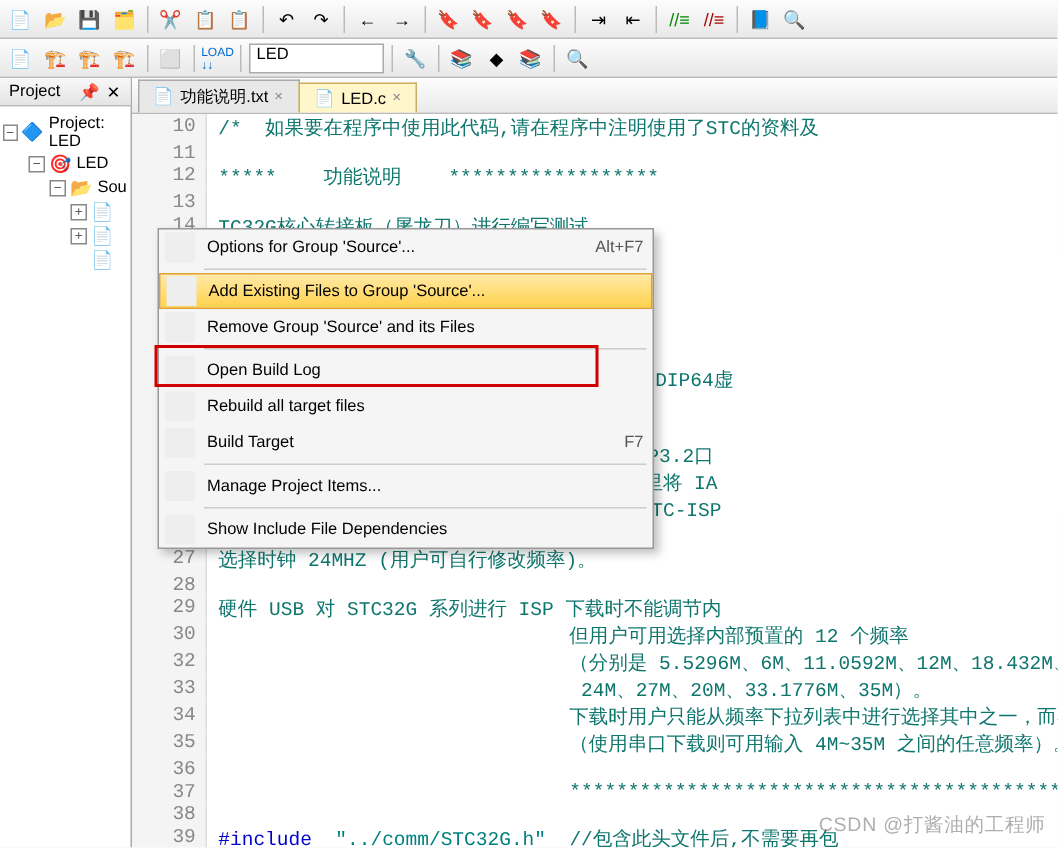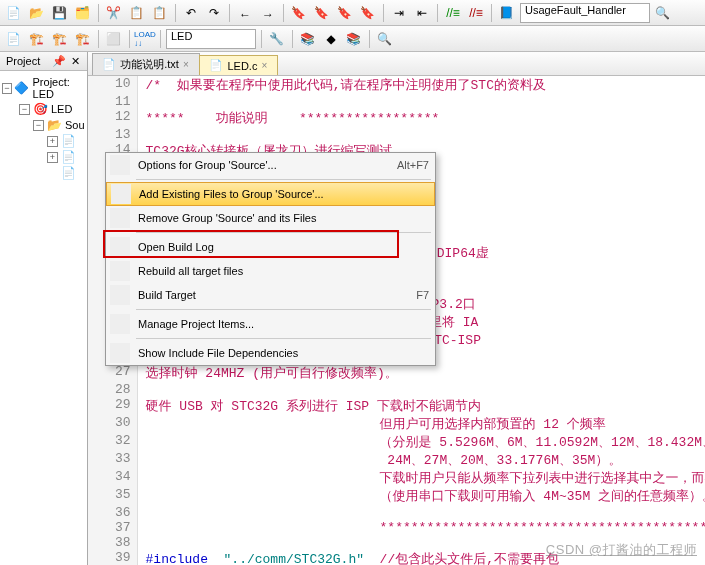--- a/index.html
+++ b/index.html
@@ -19,33 +19,33 @@
 .exp { width: 11px; height: 11px; border: 1px solid #888; background: #fff; display: inline-flex; align-items: center; justify-content: center; font-size: 9px; line-height: 1; color: #555; cursor: pointer; }
 .editor-area { flex: 1; background: #fff; display: flex; flex-direction: column; }
 .tabs { background: linear-gradient(#fdfdfd,#eaeaea); border-bottom: 1px solid #bbb; display: flex; align-items: flex-end; padding: 2px 4px 0 4px; gap: 0; height: 24px; }
 .tab { padding: 3px 10px; border: 1px solid #aaa; border-bottom: none; margin-right: -1px; background: #e8e8e8; font-size: 11px; display: flex; align-items: center; gap: 4px; cursor: pointer; }
 .tab.active { background: #fff6cc; border-color: #c8b060; }
 .tab .x { color: #888; font-size: 10px; }
 .code { flex: 1; background: #fff; font-family: Consolas, "Courier New", monospace; font-size: 13px; overflow: hidden; position: relative; }
 .code-row { display: flex; white-space: pre; }
 .gutter { width: 50px; text-align: right; color: #888; background: #f4f4f4; padding: 0 6px 0 0; user-select: none; border-right: 1px solid #ddd; }
 .code-text { padding-left: 8px; }
-.c-green { color: #be185d; }
+.c-green { color: #0f766e; }
 .c-blue { color: #0000cc; }
 .c-teal { color: #008080; }
 .context-menu { position: absolute; left: 105px; top: 100px; width: 331px; background: #f5f5f5; border: 1px solid #999; box-shadow: 3px 3px 6px rgba(0,0,0,0.25); z-index: 50; }
 .cm-row { display: flex; align-items: center; height: 24px; padding: 0 6px 0 4px; gap: 8px; font-size: 11px; cursor: pointer; }
 .cm-icon { width: 20px; height: 20px; display: flex; align-items: center; justify-content: center; background: #eee; }
 .cm-sep { height: 1px; background: #ccc; margin: 2px 4px 2px 30px; }
 .cm-label { flex: 1; }
 .cm-sc { color: #555; margin-left: 48px; }
 .cm-highlight { background: linear-gradient(#ffe9a6,#ffd24d); border: 1px solid #e0a030; }
 .red-box { position: absolute; border: 2px solid #d00000; left: 103px; top: 178px; width: 296px; height: 28px; z-index: 60; pointer-events: none; }
 .icon { font-size: 12px; }
-.watermark { position: absolute; right: 8px; bottom: 6px; color: rgba(120,120,120,.6); font-size: 13px; letter-spacing: .5px; z-index: 5; text-decoration: underline;}
+.watermark { position: absolute; right: 8px; bottom: 6px; color: rgba(120,120,120,.6); font-size: 13px; letter-spacing: .5px; z-index: 5;}
 </style>
 </head>
 <body>
 
 <div class="toolbar">
   <div class="tb-btn">📄</div>
   <div class="tb-btn">📂</div>
   <div class="tb-btn">💾</div>
   <div class="tb-btn">🗂️</div>
   <div class="tb-sep"></div>
@@ -64,21 +64,20 @@
   <div class="tb-btn">🔖</div>
   <div class="tb-btn">🔖</div>
   <div class="tb-sep"></div>
   <div class="tb-btn">⇥</div>
   <div class="tb-btn">⇤</div>
   <div class="tb-sep"></div>
   <div class="tb-btn" style="color:#080">//≡</div>
   <div class="tb-btn" style="color:#a00">//≡</div>
   <div class="tb-sep"></div>
   <div class="tb-btn">📘</div>
-  <div class="tb-combo"><span>UsageFault_Handler</span></div>
   <div class="tb-btn">🔍</div>
 </div>
 
 <div class="toolbar">
   <div class="tb-btn">📄</div>
   <div class="tb-btn">🏗️</div>
   <div class="tb-btn">🏗️</div>
   <div class="tb-btn">🏗️</div>
   <div class="tb-sep"></div>
   <div class="tb-btn">⬜</div>

